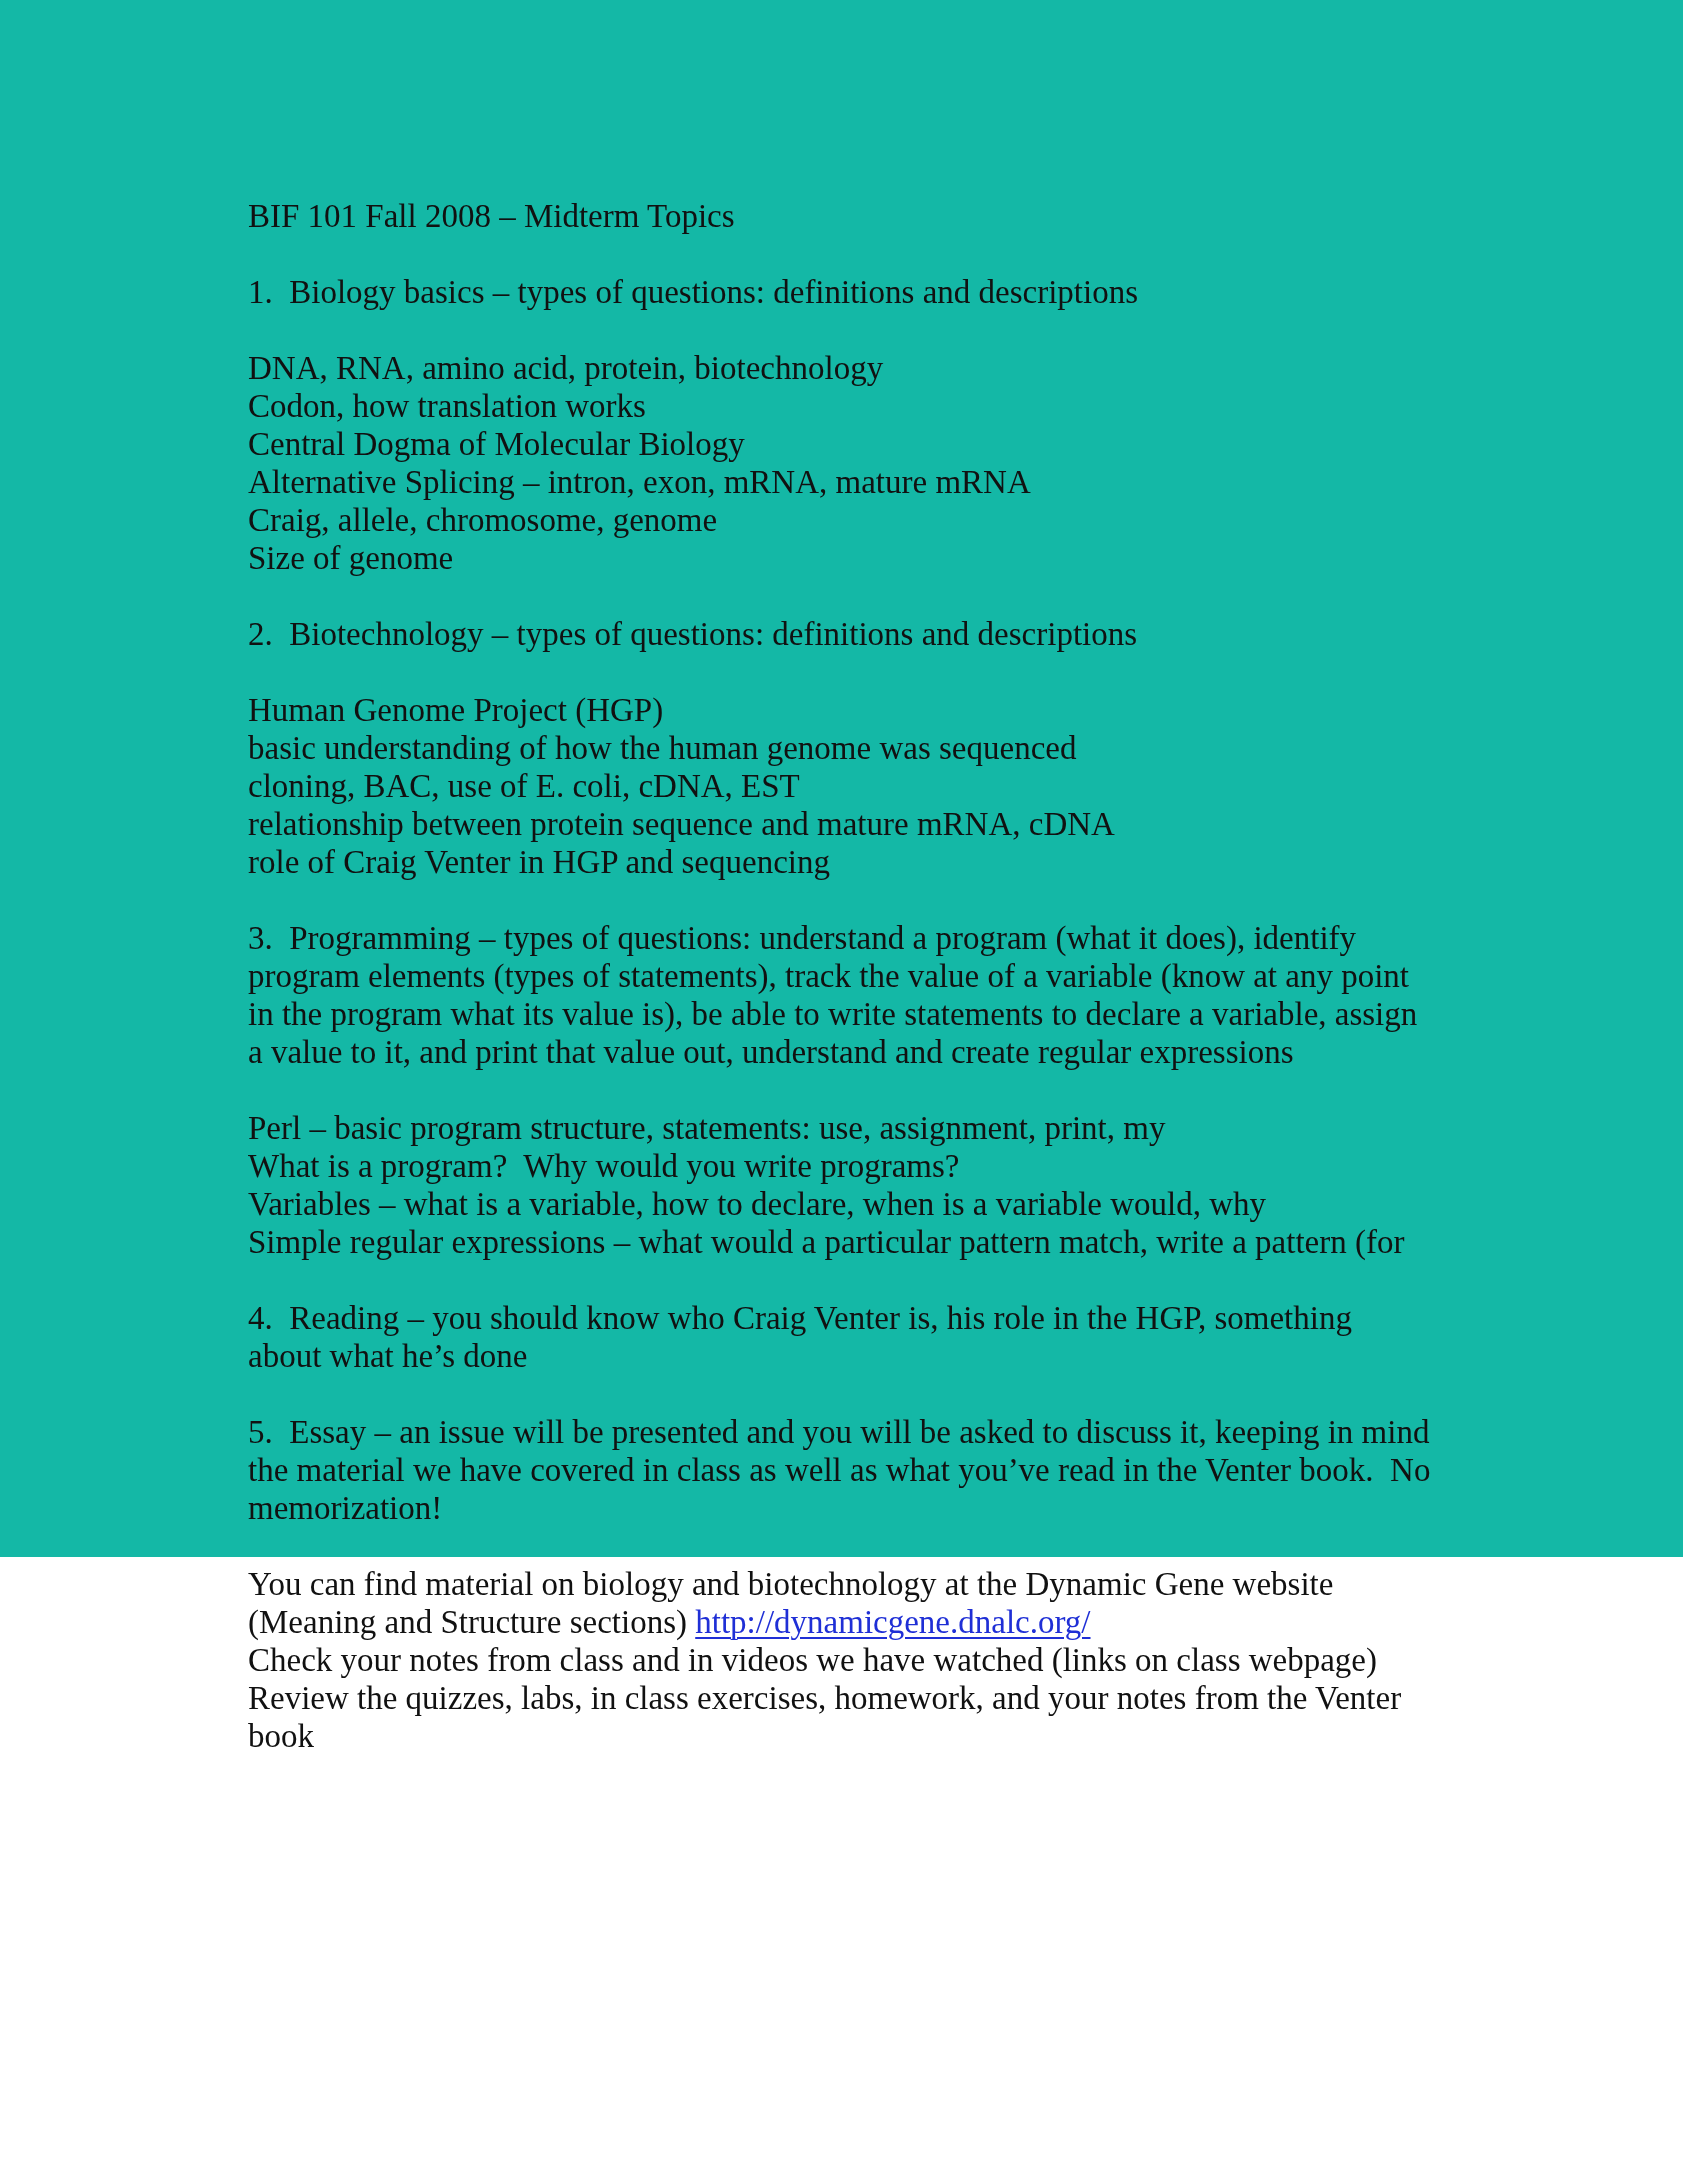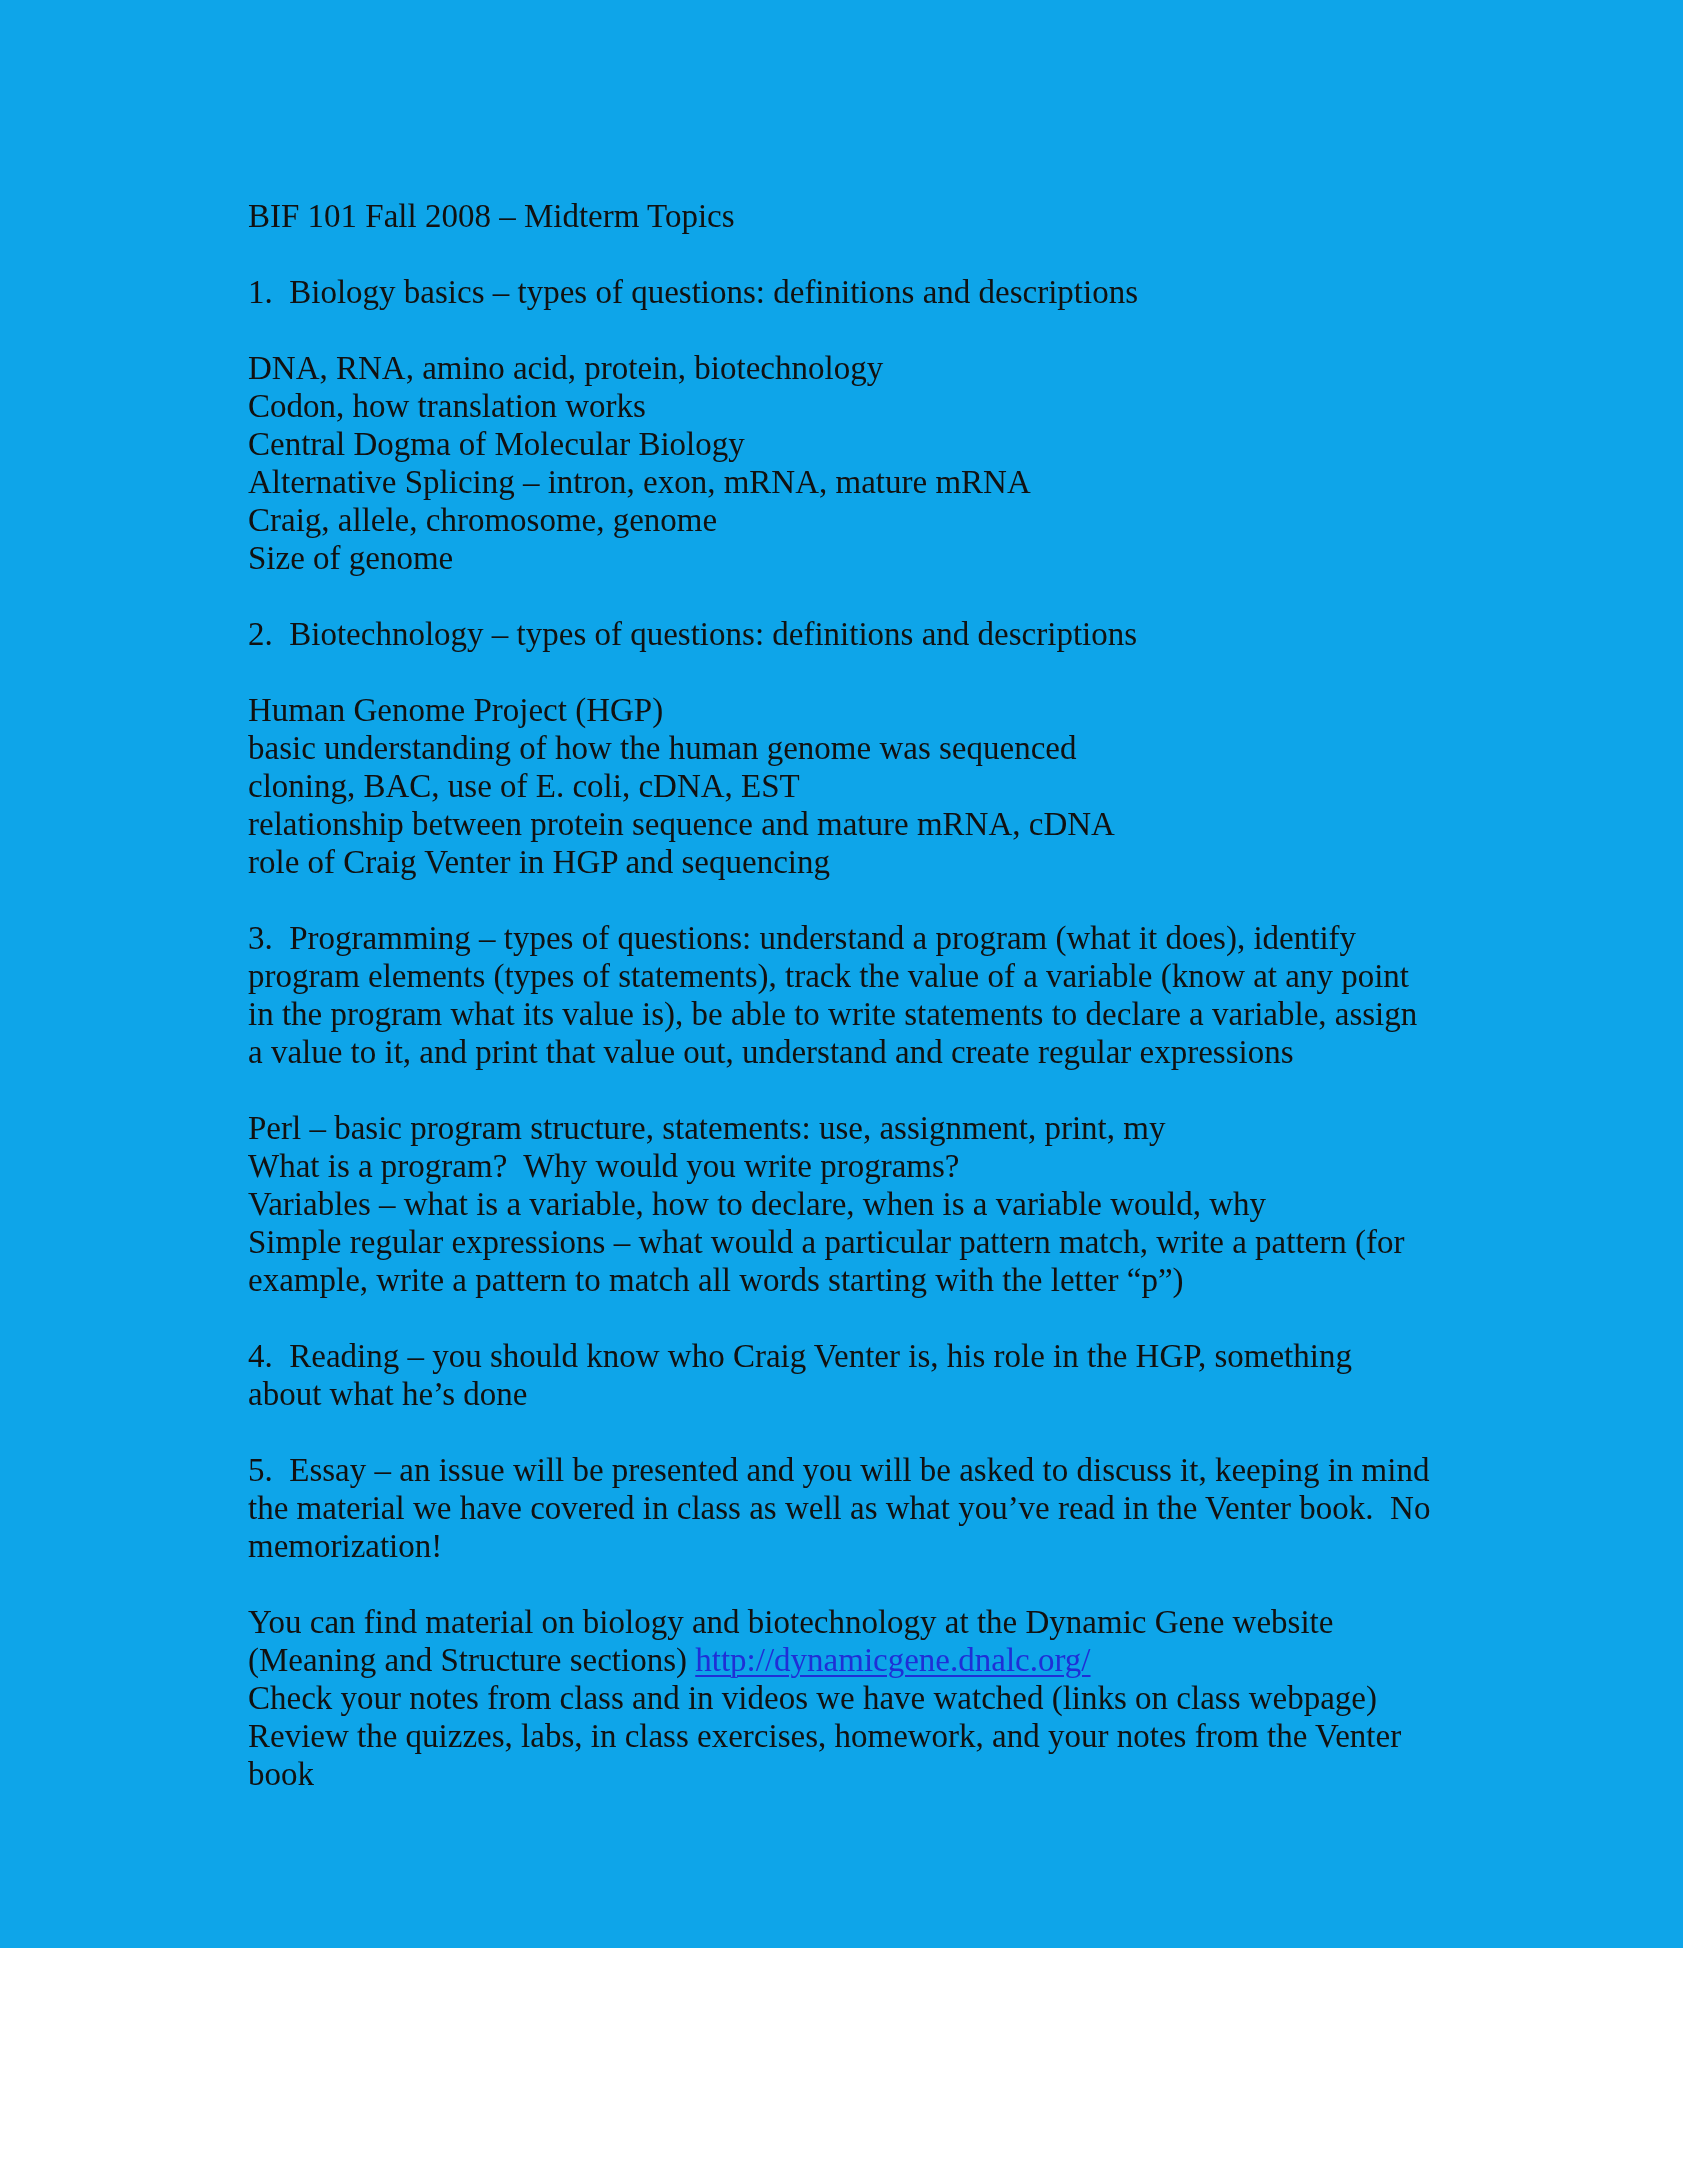--- a/index.html
+++ b/index.html
@@ -11,22 +11,22 @@
     width: 1683px;
     height: 2178px;
     position: relative;
     overflow: hidden;
   }
   .page {
     position: absolute;
     left: 0;
     top: 0;
     width: 1683px;
-    height: 1948px;
-    background: #0ea5e9;
+    height: 1557px;
+    background: #14b8a6;
   }
   .content {
     position: absolute;
     left: 248px;
     top: 197px;
     width: 1188px;
     font-family: "Liberation Serif", "DejaVu Serif", serif;
     font-size: 33px;
     line-height: 38px;
     color: #111111;
@@ -79,21 +79,20 @@
 
     <span class="line">3.  Programming – types of questions: understand a program (what it does), identify</span>
     <span class="line">program elements (types of statements), track the value of a variable (know at any point</span>
     <span class="line">in the program what its value is), be able to write statements to declare a variable, assign</span>
     <span class="line">a value to it, and print that value out, understand and create regular expressions</span>
     <span class="blank"></span>
     <span class="line">Perl – basic program structure, statements: use, assignment, print, my</span>
     <span class="line">What is a program?  Why would you write programs?</span>
     <span class="line">Variables – what is a variable, how to declare, when is a variable would, why</span>
     <span class="line">Simple regular expressions – what would a particular pattern match, write a pattern (for</span>
-    <span class="line">example, write a pattern to match all words starting with the letter “p”)</span>
     <span class="blank"></span>
 
     <span class="line">4.  Reading – you should know who Craig Venter is, his role in the HGP, something</span>
     <span class="line">about what he’s done</span>
     <span class="blank"></span>
 
     <span class="line">5.  Essay – an issue will be presented and you will be asked to discuss it, keeping in mind</span>
     <span class="line">the material we have covered in class as well as what you’ve read in the Venter book.  No</span>
     <span class="line">memorization!</span>
     <span class="blank"></span>

